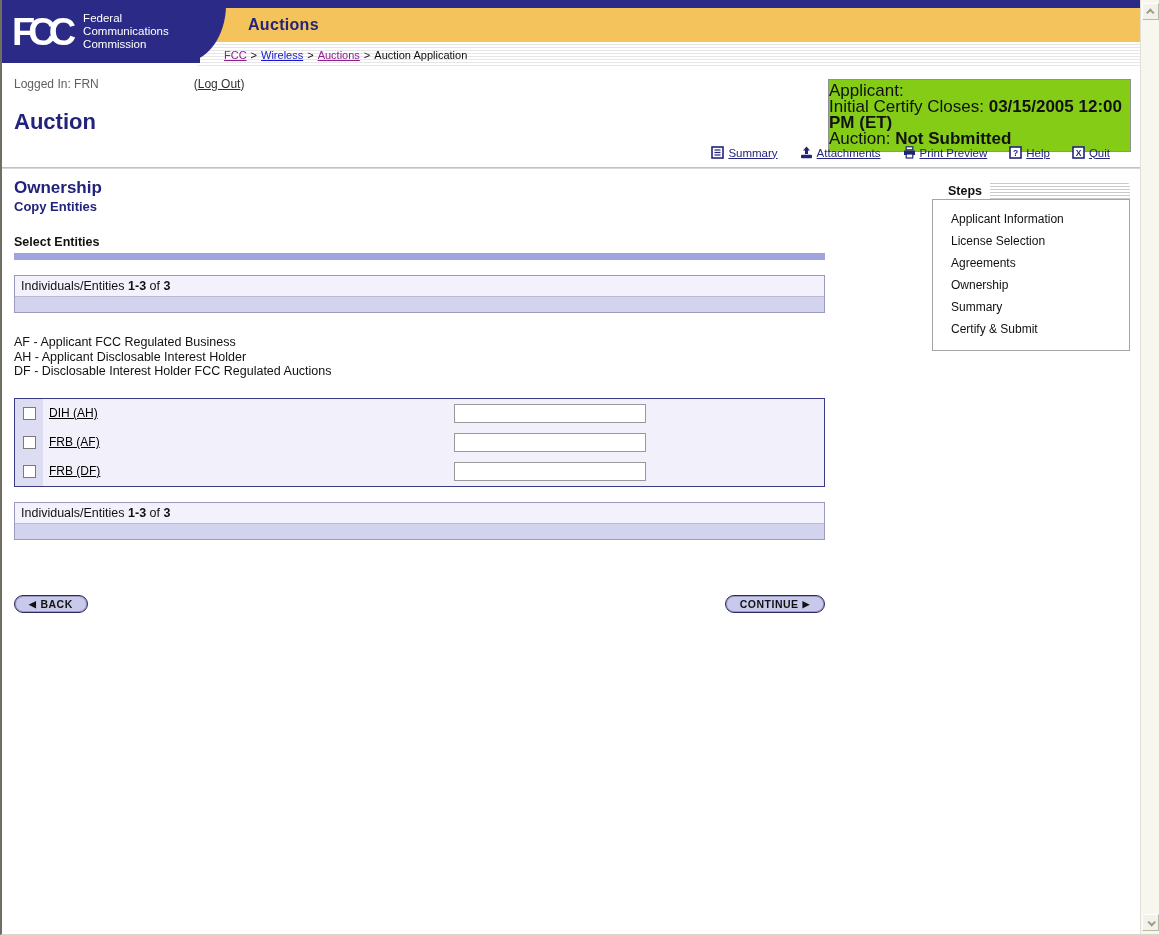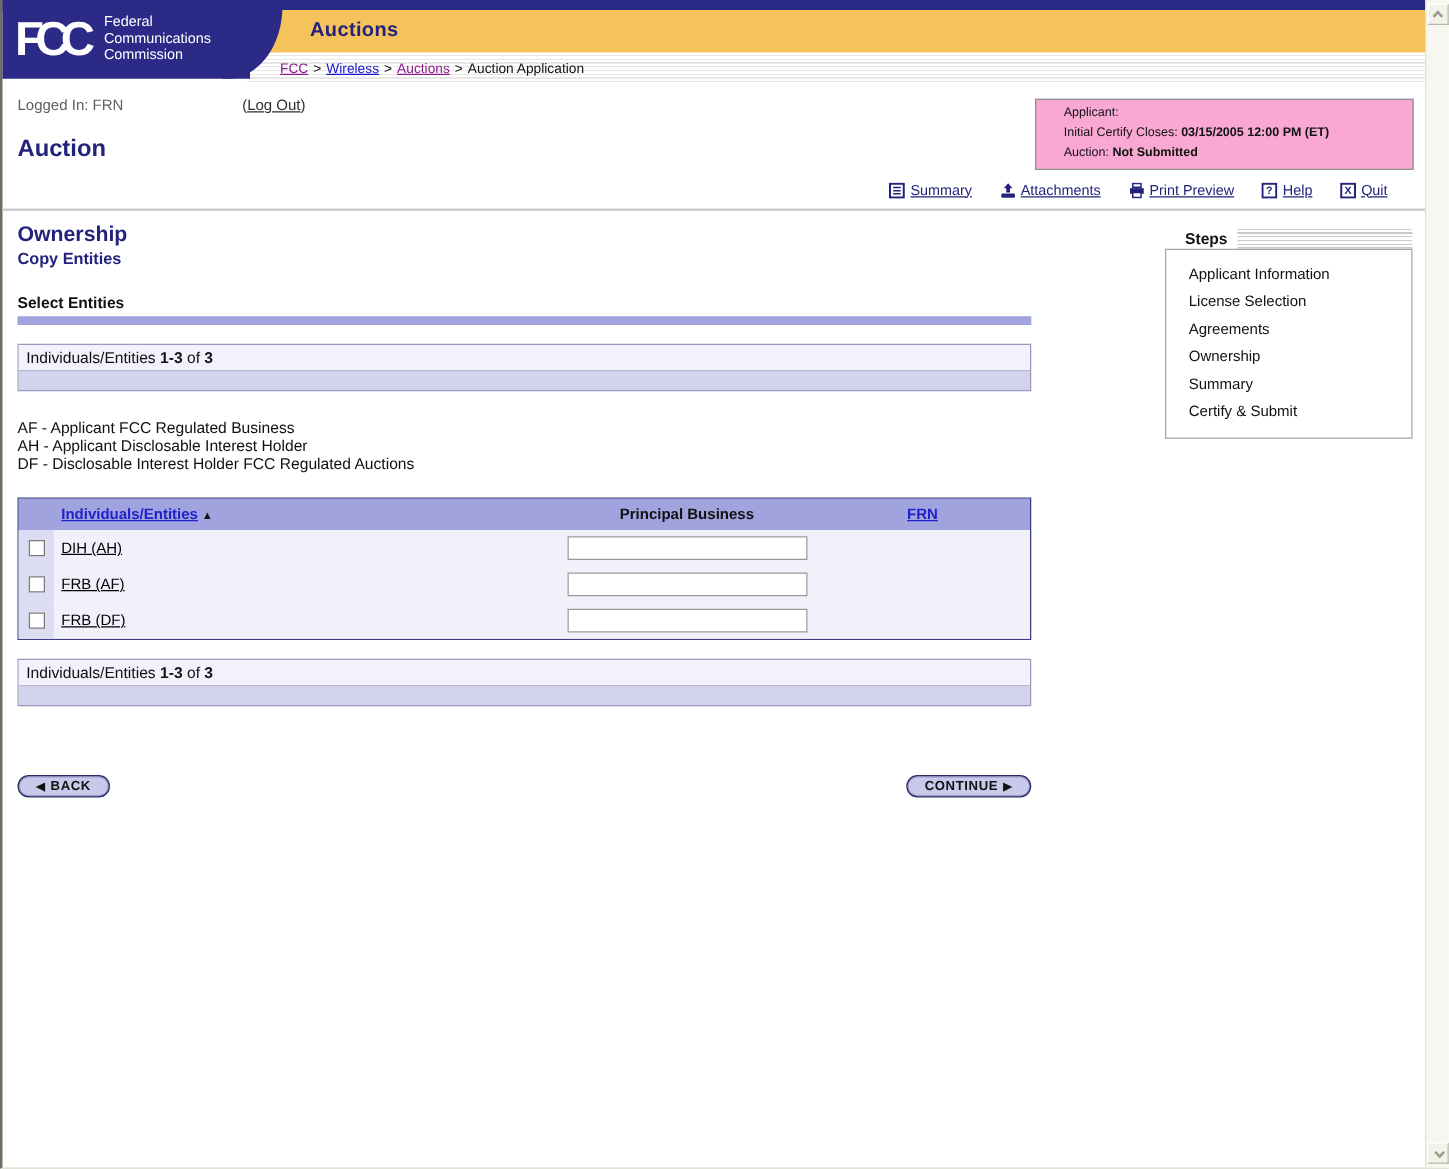--- a/index.html
+++ b/index.html
@@ -39,25 +39,25 @@
     background:#2b2b87; border-bottom-right-radius:44px 58px;
   }
   .fcc-logo { color:#fff; font-size:38px; font-weight:bold; letter-spacing:-7px; padding-left:10px; line-height:1; z-index:5; }
   .fcc-lines { color:#fff; font-size:11.5px; line-height:13px; padding-left:14px; z-index:5; }
   
   .session-row { position:absolute; left:12px; top:77px; font-size:12px; color:#5f5f5f; z-index:5; }
   .session-row .logout-wrap { color:#303030; margin-left:95px; }
   .session-row .logout-link { color:#303030; text-decoration:underline; cursor:pointer; }
   .applicant-box {
     position:absolute; right:28px; top:79px; width:303px; min-height:53px;
-    background:#f9a8d4; border:1px solid #8f8f8f; font-size:10px; color:#111;
-    padding:3px 7px 4px 22px; line-height:16px; z-index:5;
+    background:#84cc16; border:1px solid #8f8f8f; font-size:17px; color:#111;
+    padding:3px 7px 4px 0; line-height:16px; z-index:5;
   }
   .applicant-box b { font-weight:bold; }
-  .page-title { position:absolute; left:12px; top:109px; color:#23237c; font-size:19px; font-weight:bold; z-index:5; }
+  .page-title { position:absolute; left:12px; top:109px; color:#23237c; font-size:22px; font-weight:bold; z-index:5; }
   
   .toolbar { position:absolute; top:146px; right:49px; display:flex; gap:22px; align-items:center; z-index:5; }
   .toolbar a { display:flex; align-items:center; gap:4px; font-size:11.5px; color:#23237c; text-decoration:underline; cursor:pointer; }
   .toolbar svg { display:block; }
   .toolbar-divider { position:absolute; left:0; right:19px; top:167px; height:2px; background:#d8d8d8; border-top:1px solid #c2c2c2; }
   
   .steps-panel { position:absolute; left:930px; top:181px; width:198px; z-index:5; }
   .steps-head { display:flex; align-items:flex-end; height:18px; }
   .steps-head .steps-title { font-size:12.5px; font-weight:bold; color:#111; padding:0 8px 1px 16px; white-space:nowrap; }
   .steps-head .steps-stripes { flex:1; height:16px; background:repeating-linear-gradient(180deg,#c9c9c9 0 1px,#ffffff 1px 3px); border-top-right-radius:3px; }
@@ -220,26 +220,20 @@
     <div class="pager-row2"></div>
   </div>
 
   <div class="legend">
     <div>AF - Applicant FCC Regulated Business</div>
     <div>AH - Applicant Disclosable Interest Holder</div>
     <div>DF - Disclosable Interest Holder FCC Regulated Auctions</div>
   </div>
 
   <div class="etable">
-    <div class="etable-header">
-      <span class="col-check"></span>
-      <span class="col-name"><a class="hdr-link">Individuals/Entities</a><span class="sort-icon">▲</span></span>
-      <span class="col-pb hdr-plain">Principal Business</span>
-      <span class="col-frn"><a class="hdr-link">FRN</a></span>
-    </div>
     <div class="etable-row">
       <span class="col-check">
           <span class="checkbox"></span>
         </span>
       <span class="col-name entity-name">DIH (AH)</span>
       <span class="col-pb"><input class="pb-input" type="text" value="" style=""></span>
       <span class="col-frn"></span>
     </div>
     <div class="etable-row">
       <span class="col-check">

